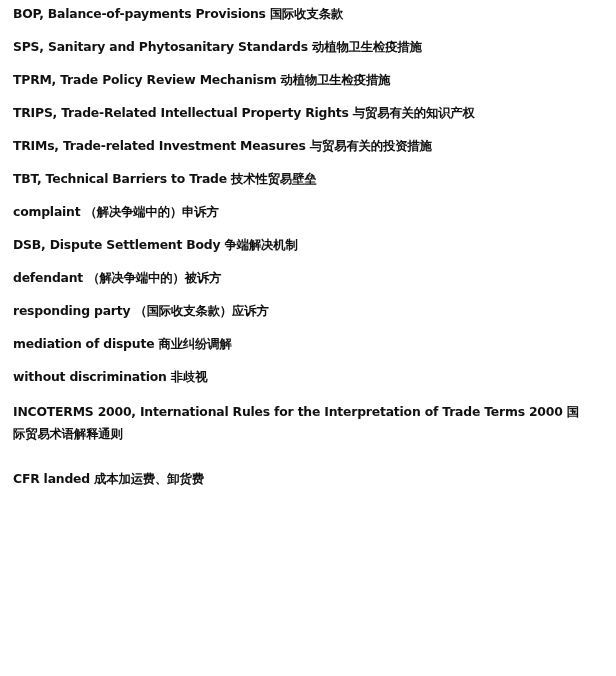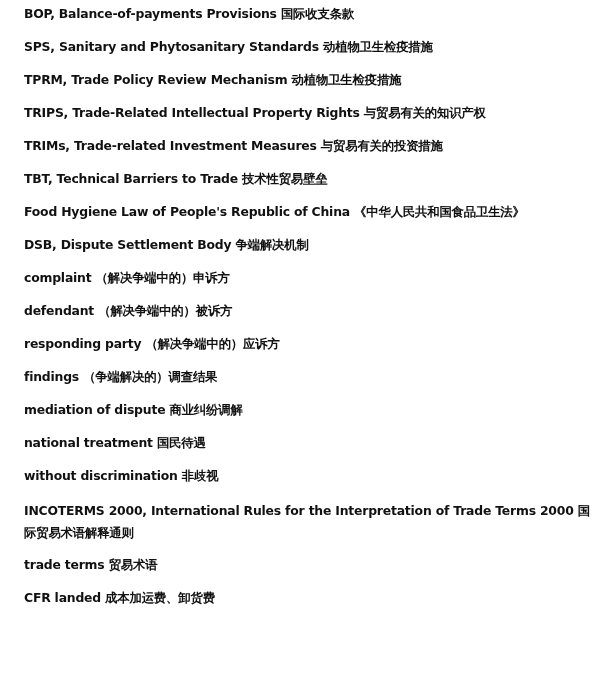--- a/index.html
+++ b/index.html
@@ -1,44 +1,40 @@
 <!DOCTYPE html>
 <html><head>
   <meta charset="utf-8">
   <style>
     html, body { margin: 0; padding: 0; background: #ffffff; }
     body {
       width: 616px; height: 676px; overflow: hidden;
       font-family: "DejaVu Sans", "Liberation Sans", sans-serif;
       color: #111111;
     }
-    .glossary { position: relative; padding: 5px 0 0 24px; }
+    .glossary { position: relative; padding: 5px 0 0 13px; }
     .entry {
       font-size: 12.4px; font-weight: bold; line-height: 17px;
       margin: 0 0 16px 0; letter-spacing: -0.2px;
       width: 570px;
     }
-    .entry.wrap { line-height: 22px; margin-bottom: 12px; }
+    .entry.wrap { line-height: 22px; margin-bottom: 25px; }
     .term, .zh { white-space: normal; }
   </style>
 </head>
 <body>
 
 <div class="glossary">
   <div class="entry"><span class="term">BOP, Balance-of-payments Provisions</span> <span class="zh">国际收支条款</span></div>
   <div class="entry"><span class="term">SPS, Sanitary and Phytosanitary Standards</span> <span class="zh">动植物卫生检疫措施</span></div>
   <div class="entry"><span class="term">TPRM, Trade Policy Review Mechanism</span> <span class="zh">动植物卫生检疫措施</span></div>
   <div class="entry"><span class="term">TRIPS, Trade-Related Intellectual Property Rights</span> <span class="zh">与贸易有关的知识产权</span></div>
   <div class="entry"><span class="term">TRIMs, Trade-related Investment Measures</span> <span class="zh">与贸易有关的投资措施</span></div>
   <div class="entry"><span class="term">TBT, Technical Barriers to Trade</span> <span class="zh">技术性贸易壁垒</span></div>
-  <div class="entry"><span class="term">Food Hygiene Law of People's Republic of China</span> <span class="zh">《中华人民共和国食品卫生法》</span></div>
+  <div class="entry"><span class="term">complaint</span> <span class="zh">（解决争端中的）申诉方</span></div>
   <div class="entry"><span class="term">DSB, Dispute Settlement Body</span> <span class="zh">争端解决机制</span></div>
-  <div class="entry"><span class="term">complaint</span> <span class="zh">（解决争端中的）申诉方</span></div>
   <div class="entry"><span class="term">defendant</span> <span class="zh">（解决争端中的）被诉方</span></div>
-  <div class="entry"><span class="term">responding party</span> <span class="zh">（解决争端中的）应诉方</span></div>
-  <div class="entry"><span class="term">findings</span> <span class="zh">（争端解决的）调查结果</span></div>
+  <div class="entry"><span class="term">responding party</span> <span class="zh">（国际收支条款）应诉方</span></div>
   <div class="entry"><span class="term">mediation of dispute</span> <span class="zh">商业纠纷调解</span></div>
-  <div class="entry"><span class="term">national treatment</span> <span class="zh">国民待遇</span></div>
   <div class="entry"><span class="term">without discrimination</span> <span class="zh">非歧视</span></div>
   <div class="entry wrap"><span class="term">INCOTERMS 2000, International Rules for the Interpretation of Trade Terms 2000</span> <span class="zh">国际贸易术语解释通则</span></div>
-  <div class="entry"><span class="term">trade terms</span> <span class="zh">贸易术语</span></div>
   <div class="entry"><span class="term">CFR landed</span> <span class="zh">成本加运费、卸货费</span></div>
 </div>
 
 </body></html>

